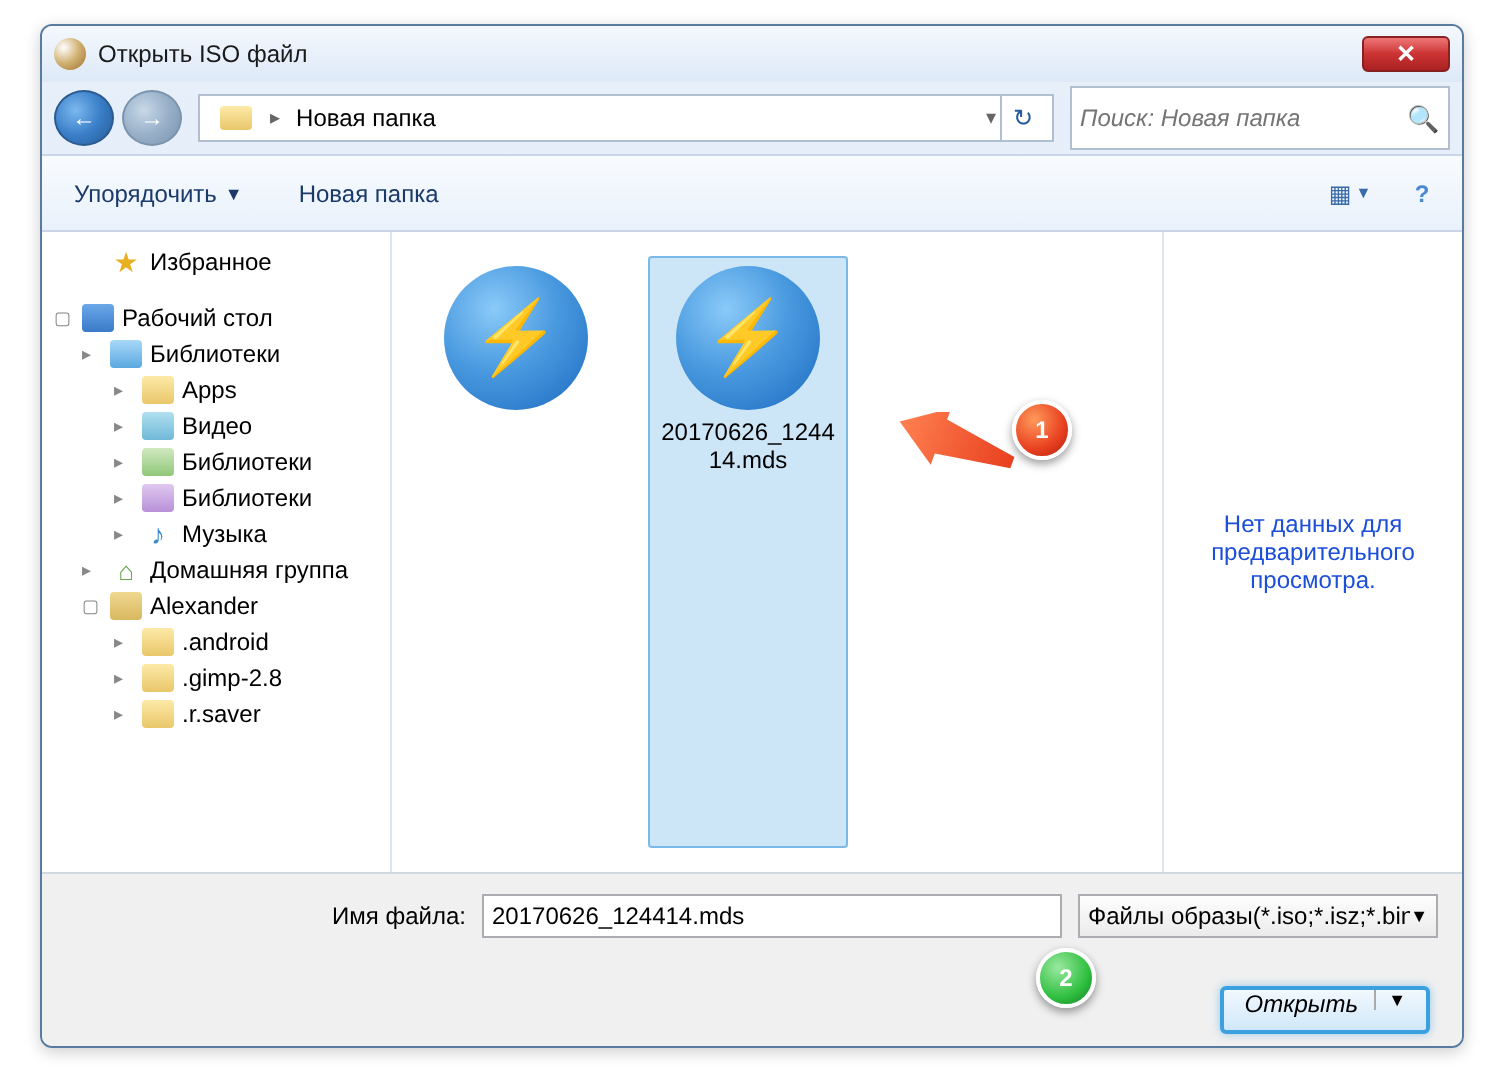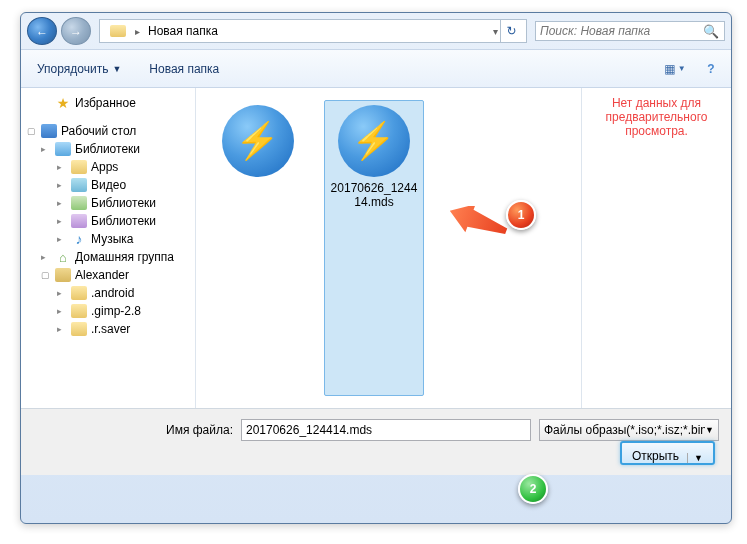--- a/index.html
+++ b/index.html
@@ -10,21 +10,21 @@
   .titlebar .tb-title { color: #1a1a1a; }
   .close-btn { margin-left: auto; width: 44px; height: 18px; border-radius: 3px; background: linear-gradient(#e77, #c33 50%, #a22); border: 1px solid #822; color: #fff; display: flex; align-items: center; justify-content: center; font-weight: bold; cursor: pointer; }
   .navrow { height: 36px; display: flex; align-items: center; padding: 4px 6px; gap: 4px; }
   .navbtn { width: 30px; height: 28px; border-radius: 50%; background: radial-gradient(circle at 35% 35%, #7cb8f0, #3a7fc8, #265a94); border: 1px solid #2a5a90; color: #fff; display: flex; align-items: center; justify-content: center; font-size: 14px; cursor: pointer; }
   .navbtn.fwd { background: radial-gradient(circle at 35% 35%, #c8d8e8, #98b0c8, #7a94ae); border-color: #7a94ae; }
   .breadcrumb { flex: 1; height: 24px; background: #fff; border: 1px solid #b0c0d0; display: flex; align-items: center; padding: 0 4px; gap: 2px; margin: 0 4px; }
   .bc-seg { padding: 2px 6px; border-right: 1px solid transparent; display: flex; align-items: center; gap: 3px; }
   .bc-seg .folder-mini { width: 16px; height: 12px; background: linear-gradient(#fde9a8, #e9c76a); border-radius: 2px; position: relative; }
   .bc-chev { color: #666; font-size: 10px; }
   .bc-refresh { width: 22px; height: 22px; border-left: 1px solid #b0c0d0; display: flex; align-items: center; justify-content: center; color: #25599b; }
-  .searchbox { width: 190px; height: 20px; border: 1px solid #b0c0d0; background: #fff; display: flex; align-items: center; padding: 0 4px; }
+  .searchbox { width: 190px; height: 32px; border: 1px solid #b0c0d0; background: #fff; display: flex; align-items: center; padding: 0 4px; }
   .searchbox input { border: none; outline: none; flex: 1; color: #888; font-style: italic; }
   .searchbox .si { color: #4a88c8; font-size: 13px; }
   .toolbar { height: 39px; background: linear-gradient(#f8fbfe, #e9f1fb); border-top: 1px solid #c8d6e8; border-bottom: 1px solid #c8d6e8; display: flex; align-items: center; padding: 0 8px; gap: 12px; }
   .toolbar .tbtn { color: #1a3a6a; padding: 4px 8px; cursor: pointer; display: flex; align-items: center; gap: 4px; }
   .toolbar .tbtn .dd { font-size: 9px; }
   .toolbar .spacer { flex: 1; }
   .toolbar .icon-btn { width: 24px; height: 22px; border: 1px solid transparent; display: flex; align-items: center; justify-content: center; color: #3a6aa8; cursor: pointer; }
   .body { display: flex; height: 320px; background: #fff; }
   .tree { width: 175px; border-right: 1px solid #dde5ee; overflow-y: auto; padding: 6px 2px; }
   .tnode { display: flex; align-items: center; gap: 4px; padding: 2px 4px; white-space: nowrap; cursor: pointer; }
@@ -41,41 +41,48 @@
   .ic.home { color: #6aa850; font-size: 13px; }
   .ic.user { background: linear-gradient(#f0d890, #d8b860); border-radius: 2px; }
   .indent1 { padding-left: 18px; }
   .indent2 { padding-left: 34px; }
   .files { flex: 1; display: flex; padding: 12px; gap: 16px; position: relative; }
   .file-item { width: 100px; text-align: center; padding: 4px; border: 1px solid transparent; border-radius: 2px; cursor: pointer; }
   .file-item.sel { background: #cde6f7; border-color: #7ab8e8; }
   .file-icon { width: 72px; height: 72px; margin: 0 auto 4px; border-radius: 50%; background: radial-gradient(circle at 35% 30%, #8acaf8 0%, #4a9ae0 45%, #1a6ac0 100%); position: relative; display: flex; align-items: center; justify-content: center; }
   .file-icon .bolt { color: #fff; font-size: 36px; font-weight: bold; }
   .file-name { word-wrap: break-word; line-height: 1.2; }
-  .preview { width: 150px; border-left: 1px solid #dde5ee; display: flex; justify-content: center; text-align: center; color: #ef4444; padding: 8px; }
+  .preview { width: 150px; border-left: 1px solid #dde5ee; display: flex; align-items: center; justify-content: center; text-align: center; color: #1d4ed8; padding: 8px; }
   .bottom { background: #f0f0f0; border-top: 1px solid #d0d8e0; padding: 10px 12px; }
-  .row { display: flex; align-items: center; gap: 8px; margin-bottom: 0; }
+  .row { display: flex; align-items: center; gap: 8px; margin-bottom: 24px; }
   .row .lbl { text-align: right; width: 200px; }
   .row input[type=text] { flex: 1; height: 22px; border: 1px solid #abadb3; padding: 0 4px; background: #fff; }
   .combo { width: 180px; height: 22px; border: 1px solid #abadb3; background: linear-gradient(#fdfdfd, #ebebeb); display: flex; align-items: center; padding: 0 4px; cursor: pointer; }
   .combo .dd { margin-left: auto; font-size: 9px; }
   .btnrow { display: flex; justify-content: flex-end; gap: 8px; padding-right: 4px; }
-  .btn { min-width: 80px; height: 24px; border: 1px solid #8a8a8a; background: linear-gradient(#fdfdfd, #e4e4e4); border-radius: 3px; cursor: pointer; display: flex; align-items: flex-end; justify-content: center; gap: 4px; padding: 0 10px; }
+  .btn { min-width: 80px; height: 24px; border: 1px solid #8a8a8a; background: linear-gradient(#fdfdfd, #e4e4e4); border-radius: 3px; cursor: pointer; display: flex; align-items: flex-start; justify-content: center; gap: 4px; padding: 0 10px; font-style: italic; }
   .btn.primary { border: 2px solid #3aa0e0; background: linear-gradient(#f2f8fe, #d0e8fa); box-shadow: 0 0 4px rgba(58,160,224,.5); }
   .btn .dd { font-size: 9px; border-left: 1px solid #aaa; padding-left: 6px; margin-left: 4px; }
   .marker { position: absolute; width: 30px; height: 30px; border-radius: 50%; background: radial-gradient(circle at 35% 30%, #ff9a5a, #e84020 60%, #b02010); border: 2px solid #fff; box-shadow: 0 2px 5px rgba(0,0,0,.4); color: #fff; font-weight: bold; font-size: 16px; display: flex; align-items: center; justify-content: center; z-index: 20; }
   .marker.green { background: radial-gradient(circle at 35% 30%, #9ae8a0, #30c040 60%, #108020); }
   .arrow { position: absolute; z-index: 19; width: 60px; height: 30px; }
   .arrow svg { width: 100%; height: 100%; }
 </style>
 </head>
 <body>
 
 <div class="outer-frame">
 
+  <div class="titlebar">
+    <div class="tb-icon"></div>
+    <div class="tb-title">Открыть ISO файл</div>
+    <div class="close-btn">
+      <span>✕</span>
+    </div>
+  </div>
 
   <div class="navrow">
     <div class="navbtn">
         <span>←</span>
       </div>
     <div class="navbtn fwd">
         <span>→</span>
       </div>
     <div class="breadcrumb">
       <div class="bc-seg">

